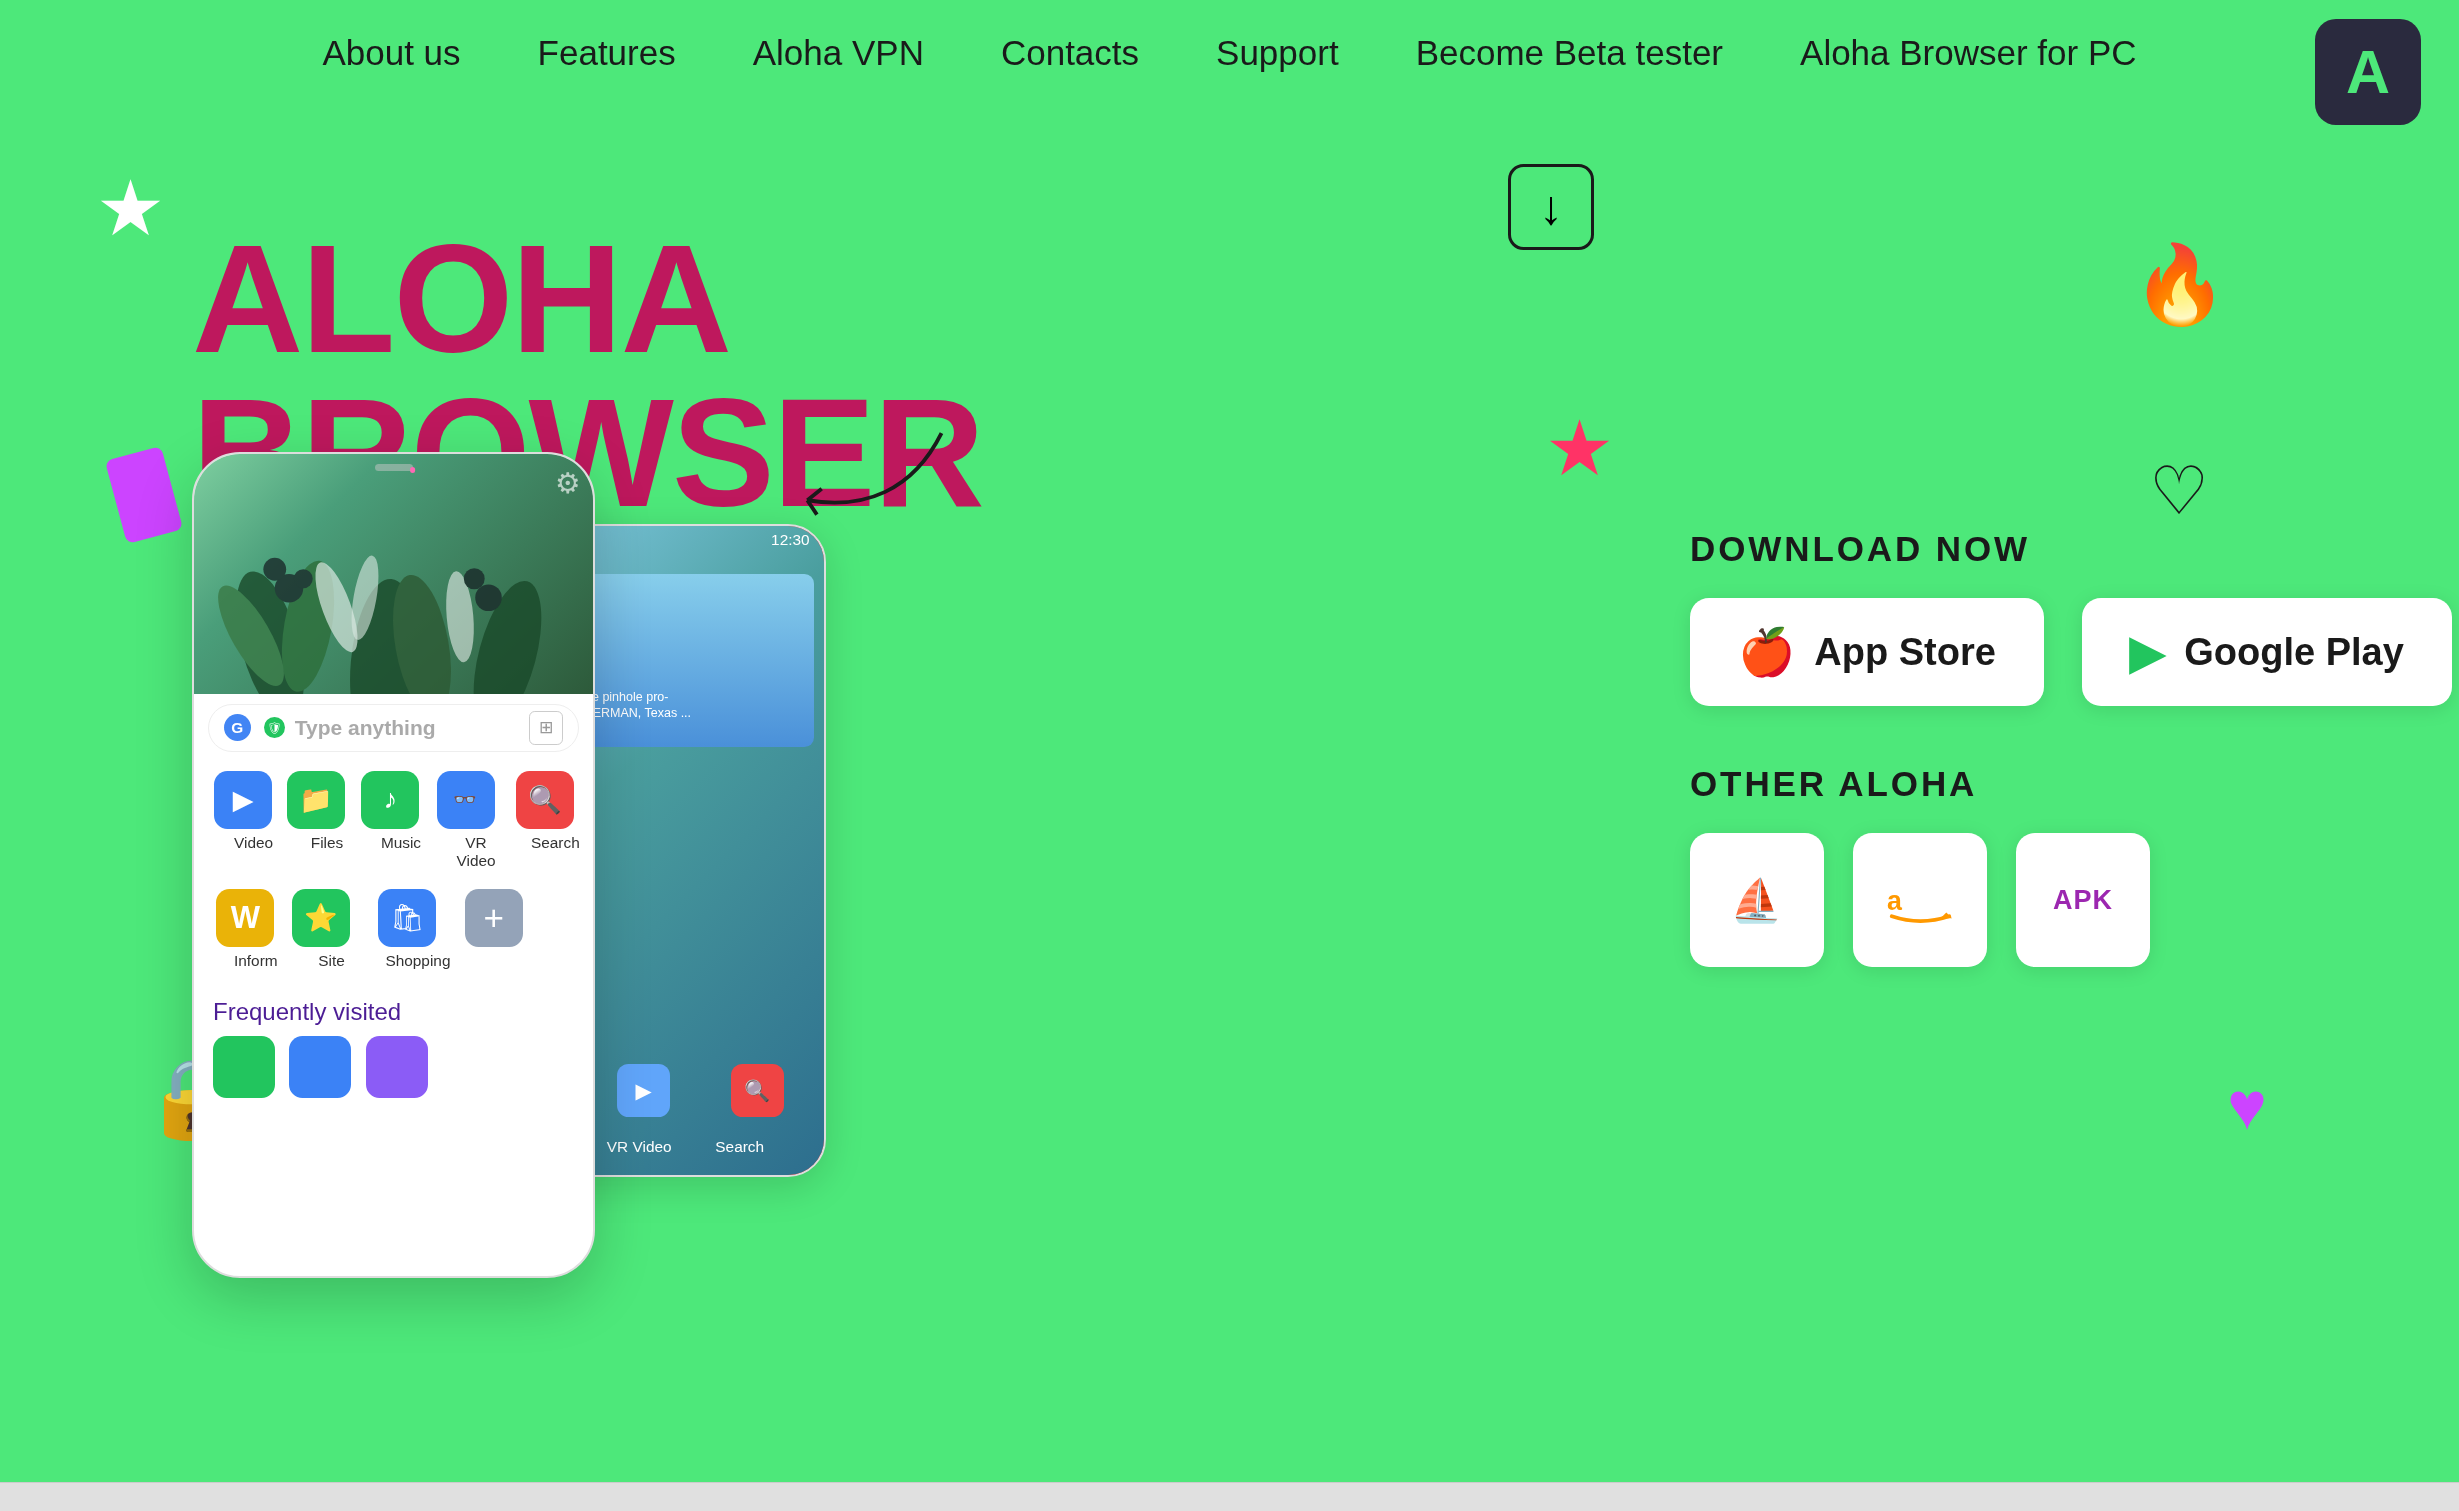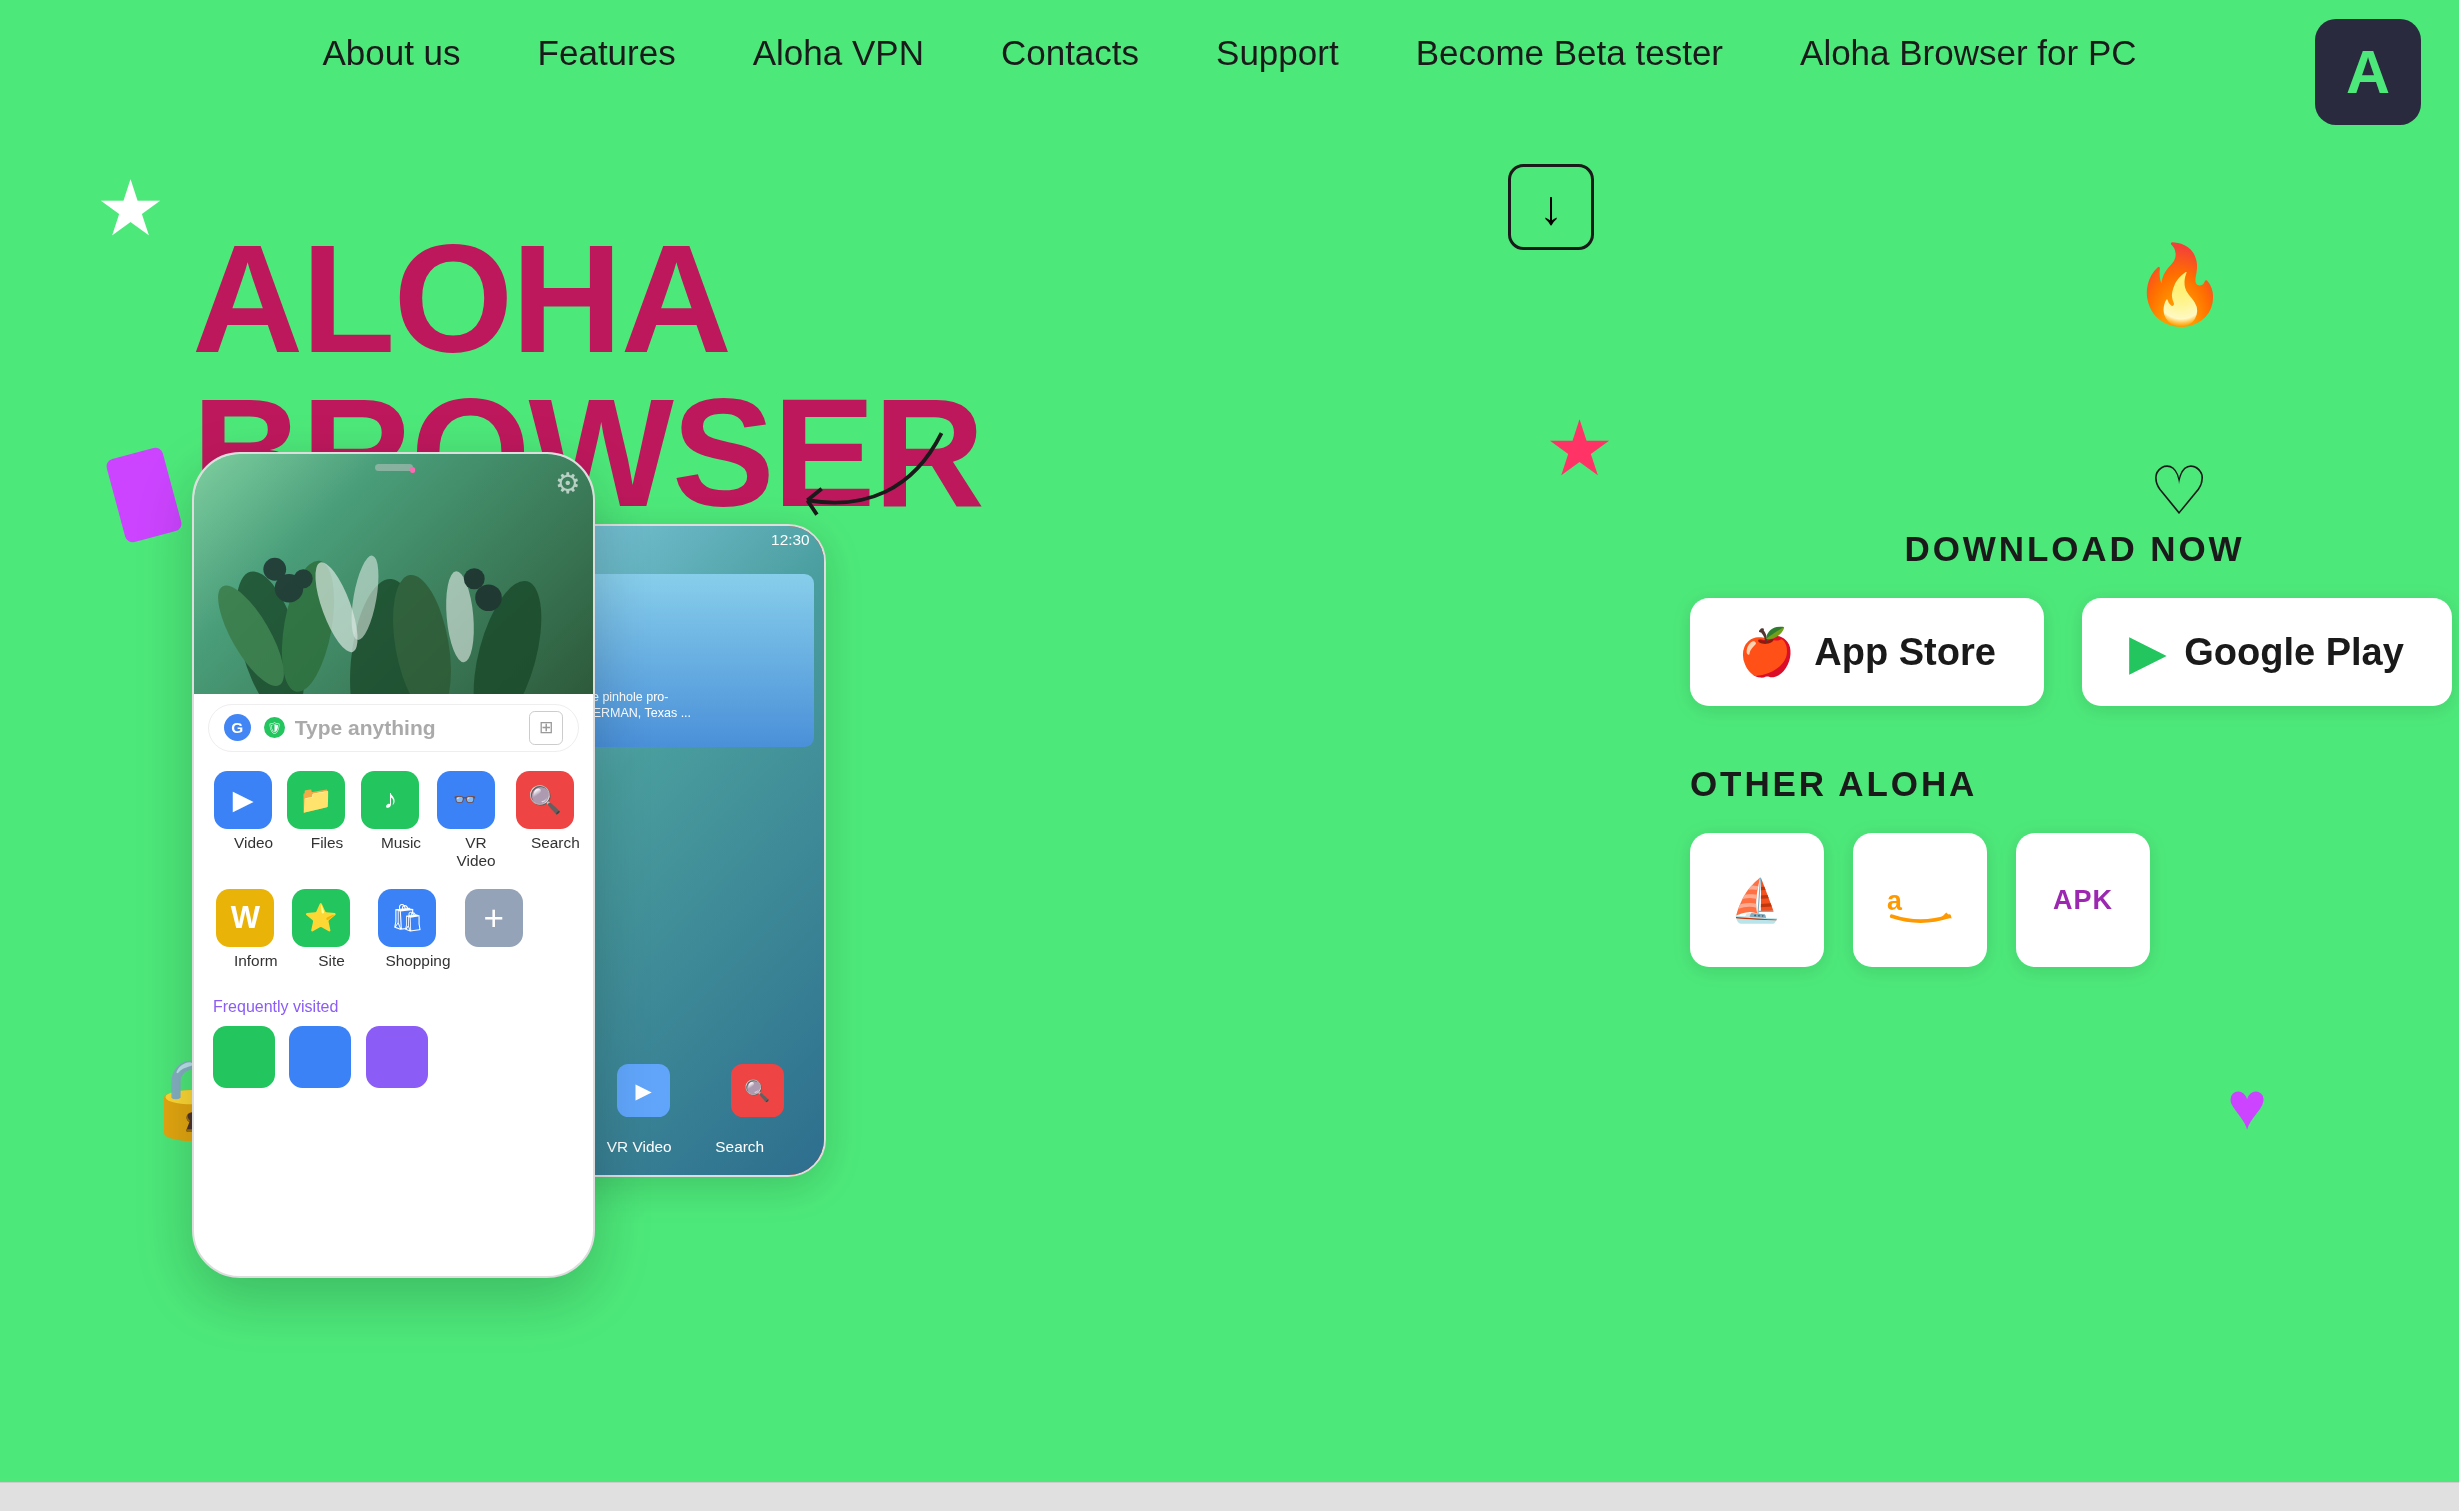--- a/index.html
+++ b/index.html
@@ -192,21 +192,20 @@
       top: 423px;
       width: 769px;
     }
 
     .download-now-label {
       font-size: 35px;
       font-weight: 800;
       color: #1a1a1a;
       letter-spacing: 2.9px;
       margin-bottom: 29px;
-      text-align: center;
     }
 
     .store-buttons {
       display: flex;
       gap: 38px;
       margin-bottom: 58px;
     }
 
     .store-btn {
       display: flex;
@@ -543,21 +542,21 @@
           <div class="app-icon">
             <div class="app-icon-img" style="background:#3b82f6;color:white;">🛍</div>
             <span class="app-icon-label">Shopping</span>
           </div>
           <div class="app-icon">
             <div class="app-icon-img" style="background:#94a3b8;color:white;font-size:35px;">+</div>
             <span class="app-icon-label"></span>
           </div>
         </div>
 
-        <div style="padding:19px 19px 9.6px;font-size:16px;color:#8b5cf6;">Frequently visited</div>
+        <div style="padding:19px 19px 9.6px;font-size:24px;color:#4c1d95;">Frequently visited</div>
 
         <div style="display:flex;gap:14.4px;padding:0 19px;">
           <div style="width:62px;height:62px;background:#22c55e;border-radius:13.4px;"></div>
           <div style="width:62px;height:62px;background:#3b82f6;border-radius:13.4px;"></div>
           <div style="width:62px;height:62px;background:#8b5cf6;border-radius:13.4px;"></div>
         </div>
       </div>
     </div>
 
   </div>

